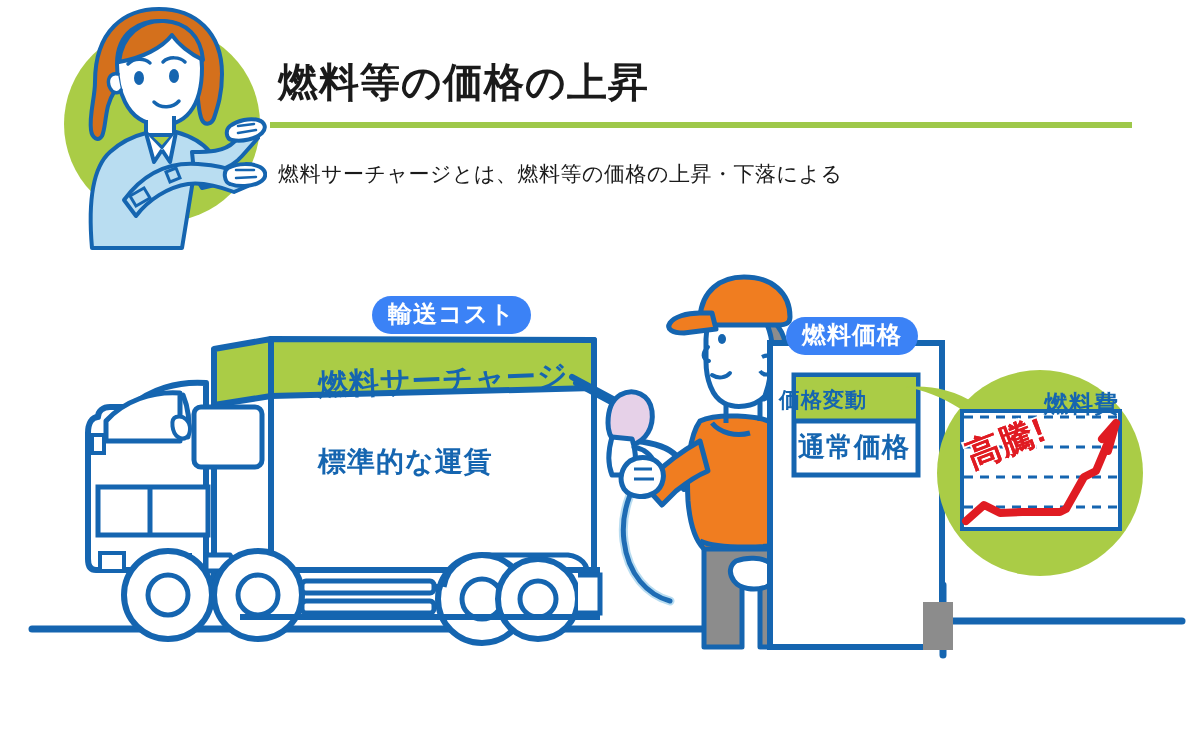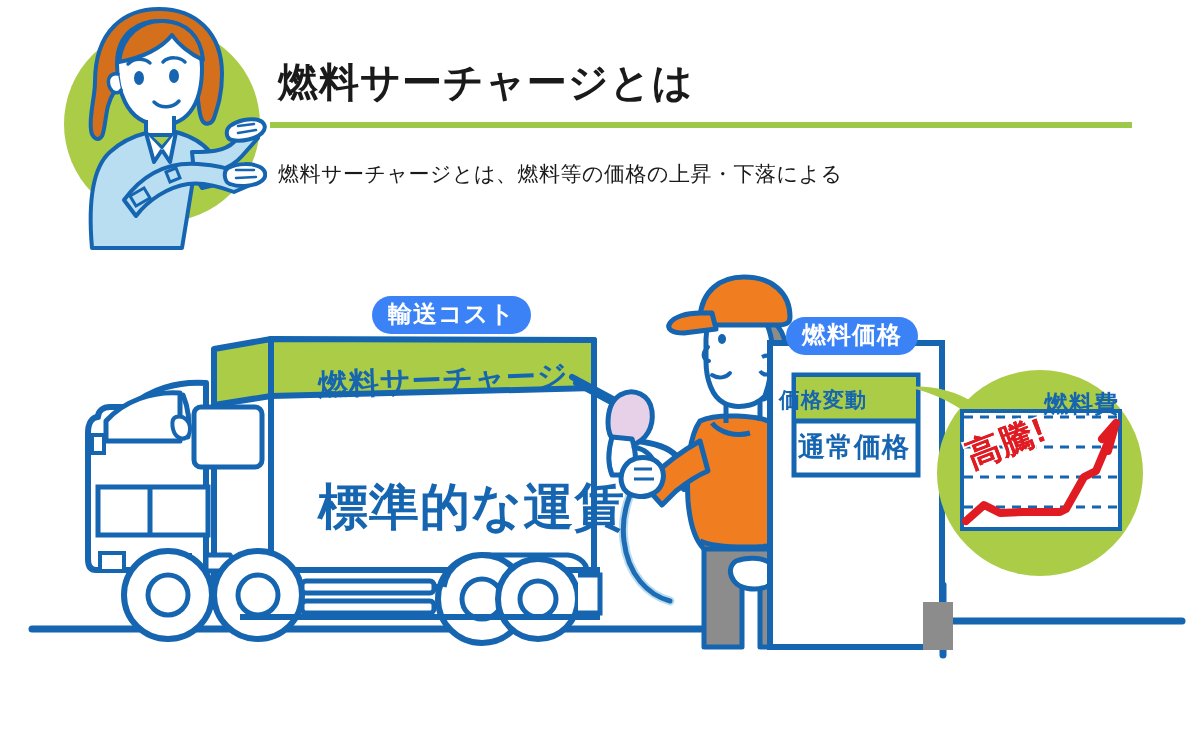--- a/index.html
+++ b/index.html
@@ -83,22 +83,22 @@
     white-space: nowrap;
     letter-spacing: 1px;
   }
   #label-surcharge {
     left: 318px; top: 100px;
     font-size: 30px;
     transform: rotate(-2.2deg);
     transform-origin: left center;
   }
   #label-standard-fare {
-    left: 318px; top: 209px;
-    font-size: 50px;
+    left: 318px; top: 178px;
+    font-size: 28px;
     font-family: Liberation Mono, monospace;
   }
   #label-price-change {
     left: 779px; top: 121px;
     font-size: 21px;
   }
   #label-normal-price {
     left: 798px; top: 164px;
     font-size: 27px;
   }
@@ -187,21 +187,21 @@
 
         <path d="M166 166 C176 161 190 161 198 165 C205 169 205 176 198 180
                  C190 185 176 185 168 182 C162 180 161 169 166 166 Z" fill="#ffffff" stroke="#1565b0" stroke-width="4" stroke-linejoin="round"></path>
         <path d="M174 168 L192 168 M174 176 L194 175" fill="none" stroke="#1565b0" stroke-width="2.5" stroke-linecap="round"></path>
 
         <path d="M68 194 L82 186 L88 196 L74 204 Z" fill="none" stroke="#1565b0" stroke-width="3"></path>
         <path d="M104 170 L114 166 L118 176 L108 180 Z" fill="none" stroke="#1565b0" stroke-width="3"></path>
       </svg>
     </div>
 
-    <div id="page-title">燃料サーチャージとは</div>
+    <div id="page-title">燃料等の価格の上昇</div>
     <div id="title-rule"></div>
 
     <div id="intro-text">
       <div>燃料サーチャージとは、燃料等の価格の上昇・下落による</div>
     </div>
   </div>
 
   <div id="diagram">
 
     <svg width="1200" height="482" viewBox="0 0 1200 482">

